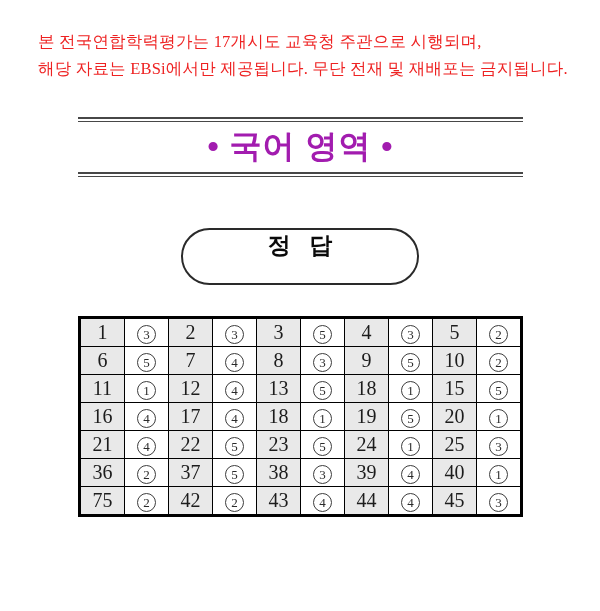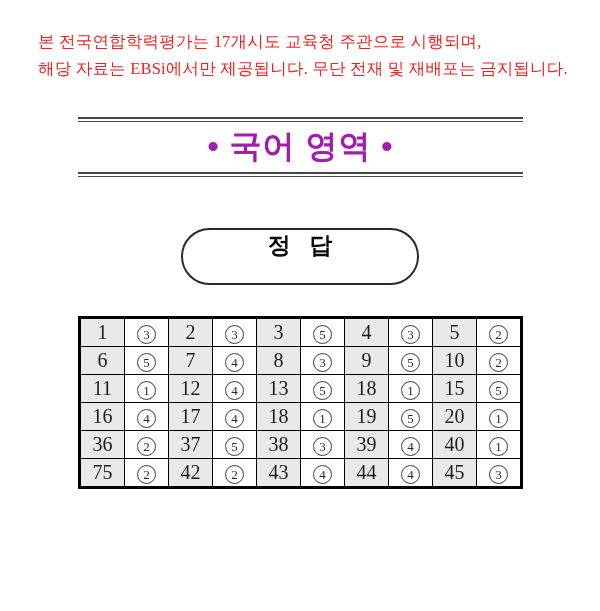--- a/index.html
+++ b/index.html
@@ -180,20 +180,32 @@
           <td class="q-cell">17</td>
           <td class="a-cell"><span class="circled">4</span></td>
           <td class="q-cell">18</td>
           <td class="a-cell"><span class="circled">1</span></td>
           <td class="q-cell">19</td>
           <td class="a-cell"><span class="circled">5</span></td>
           <td class="q-cell">20</td>
           <td class="a-cell"><span class="circled">1</span></td>
         </tr>
         <tr>
+          <td class="q-cell">21</td>
+          <td class="a-cell"><span class="circled">4</span></td>
+          <td class="q-cell">22</td>
+          <td class="a-cell"><span class="circled">5</span></td>
+          <td class="q-cell">23</td>
+          <td class="a-cell"><span class="circled">5</span></td>
+          <td class="q-cell">24</td>
+          <td class="a-cell"><span class="circled">1</span></td>
+          <td class="q-cell">25</td>
+          <td class="a-cell"><span class="circled">3</span></td>
+        </tr>
+        <tr>
           <td class="q-cell">36</td>
           <td class="a-cell"><span class="circled">2</span></td>
           <td class="q-cell">37</td>
           <td class="a-cell"><span class="circled">5</span></td>
           <td class="q-cell">38</td>
           <td class="a-cell"><span class="circled">3</span></td>
           <td class="q-cell">39</td>
           <td class="a-cell"><span class="circled">4</span></td>
           <td class="q-cell">40</td>
           <td class="a-cell"><span class="circled">1</span></td>

